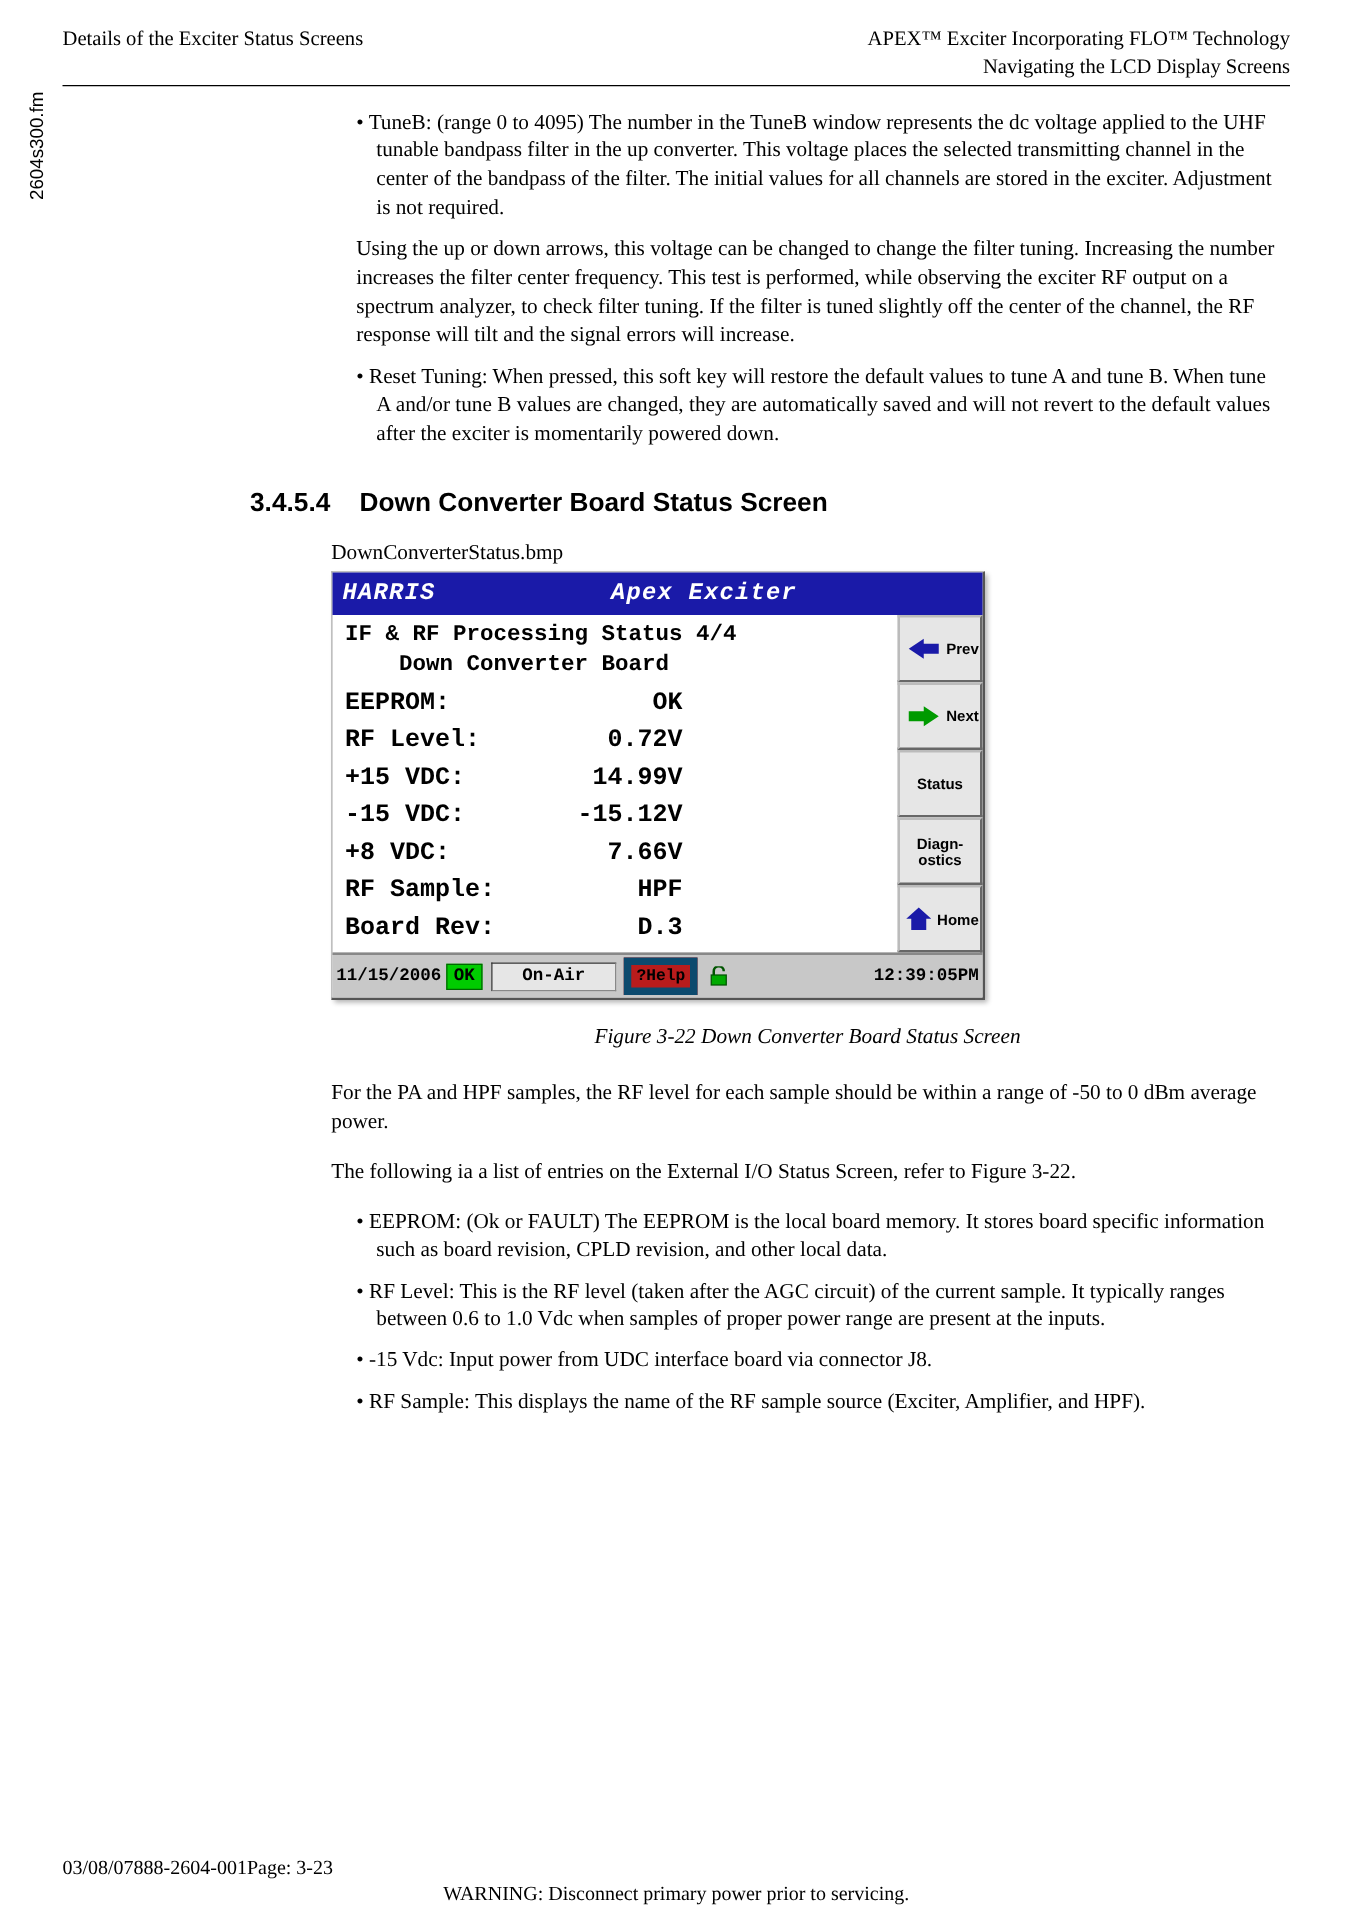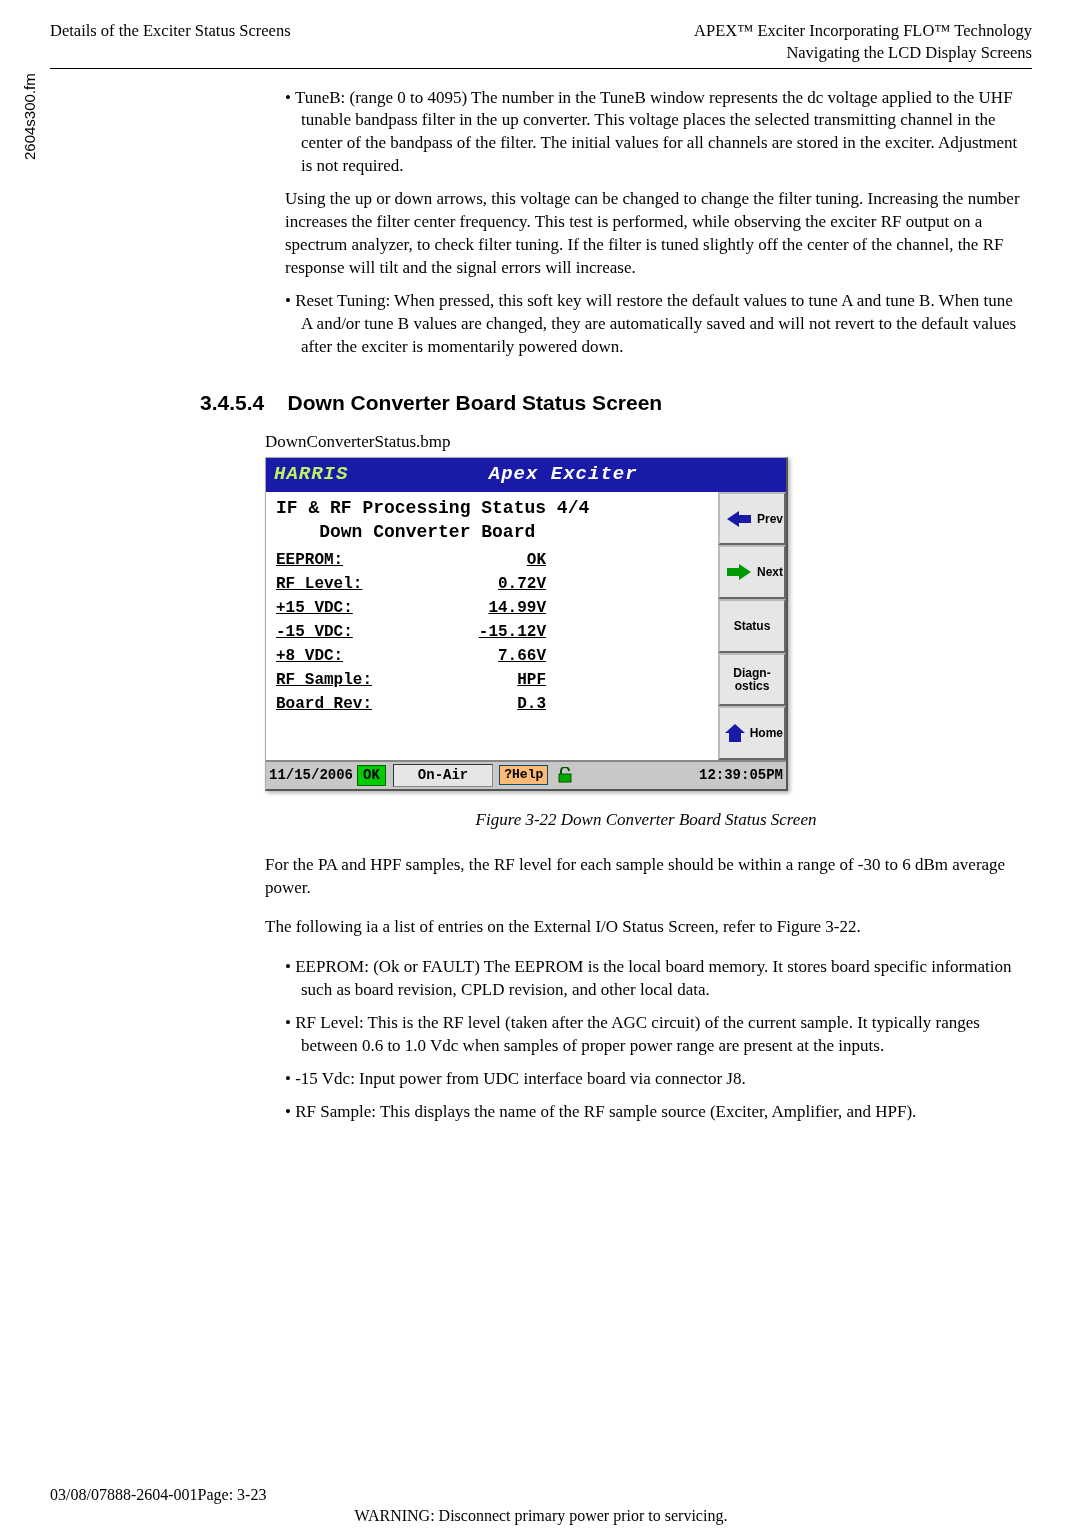--- a/index.html
+++ b/index.html
@@ -40,36 +40,36 @@
     font-size: 21px;
     margin: 30px 0 14px -65px;
   }
   .bmp-label { margin-bottom: 3px; }
   .fig-caption { text-align: center; font-style: italic; margin: 18px 0 22px 0;}
 
   
   .lcd-wrap { border: 2px solid #555; border-top:1px solid #aaa; border-left:1px solid #aaa; width: 520px; font-family: "Lucida Console","Courier New",monospace; font-size:15px; background:#fff; box-shadow: 2px 2px 4px rgba(0,0,0,.3);}
   .lcd-title { background:#1a1aa8; color:#fff; font-weight:bold; font-style:italic; padding:4px 8px; display:flex; font-size:19px; letter-spacing:1px;}
   .lcd-title .brand{flex:0 0 auto; font-style:italic;}
-  .lcd-title .brand b{color:#bef264;}
+  .lcd-title .brand b{color:#ffffff;}
   .lcd-title .app{flex:1; text-align:center;}
   .lcd-body { display:flex; }
   .lcd-main { flex:1; padding:4px 6px 4px 10px; min-height:260px;}
   .lcd-heading{ font-weight:bold; font-size:18px; white-space:pre; line-height:1.35;}
   .lcd-rows { margin-top:4px;}
-  .lcd-row{ display:flex; font-weight:bold; font-size:16px; line-height:1.5;text-decoration:underline;}
+  .lcd-row{ display:flex; font-weight:bold; font-size:20px; line-height:1.5;}
   .lcd-row .lbl{width:150px;}
   .lcd-row .val{width:120px; text-align:right;}
   .lcd-side { width:68px; display:flex; flex-direction:column;}
   .lcd-btn{ border:2px outset #bbb; background:#e6e6e6; text-align:center; font-family:Arial,Helvetica,sans-serif; font-size:12px; font-weight:bold; line-height:1.05; padding:3px 1px 2px 1px; flex:1; display:flex; flex-direction:row; justify-content:center; align-items:center;}
   .lcd-btn svg{display:block;margin:0 auto 1px auto;}
   .lcd-status{ background:#c8c8c8; border-top:2px solid #888; display:flex; align-items:center; font-weight:bold; font-size:14px; padding:2px 3px; font-family:"Lucida Console","Courier New",monospace;}
   .ok-pill{ background:#00cc00; color:#000; padding:0 5px; margin:0 4px; border:1px solid #060;}
   .onair{ background:#e6e6e6; border:1px inset #888; padding:1px 24px; margin:0 3px;}
-  .help{ background:#fdba74; color:#000; border:1px solid #0c4a6e; padding:0 4px; margin:0 3px; font-size:13px;}
+  .help{ background:#b91c1c; color:#000; border:6px solid #0c4a6e; padding:0 4px; margin:0 3px; font-size:13px;}
   .lock-ico{margin:0 4px;display:flex;align-items:center;}
   .time{margin-left:auto;}
 
   .footer{
     position: fixed;
     bottom: 10px;
     left:50px; right:50px;
     font-size:16px;
   }
   .footer-row{display:flex; }
@@ -182,21 +182,21 @@
             <rect x="4" y="7" width="12" height="8" fill="#00aa00" stroke="#050"></rect>
             <path d="M6 7 v-3 a4 4 0 0 1 8 0" fill="none" stroke="#050" stroke-width="2"></path>
           </svg>
       </span>
       <span class="time">12:39:05PM</span>
     </div>
   </div>
 
   <div class="fig-caption">Figure 3-22  Down Converter Board Status Screen</div>
 
-  <p>For the PA and HPF samples, the RF level for each sample should be within a range of -30 to 6 dBm average power.</p>
+  <p>For the PA and HPF samples, the RF level for each sample should be within a range of -50 to 0 dBm average power.</p>
   <p>The following ia a list of entries on the External I/O Status Screen, refer to Figure 3-22.</p>
 
   <ul class="bullets">
     <li>EEPROM: (Ok or FAULT) The EEPROM is the local board memory. It stores board specific information such as board revision, CPLD revision, and other local data.</li>
     <li>RF Level: This is the RF level (taken after the AGC circuit) of the current sample. It typically ranges between 0.6 to 1.0 Vdc when samples of proper power range are present at the inputs.</li>
     <li>-15 Vdc: Input power from UDC interface board via connector J8.</li>
     <li>RF Sample: This displays the name of the RF sample source (Exciter, Amplifier, and HPF).</li>
   </ul>
 </div>
 

